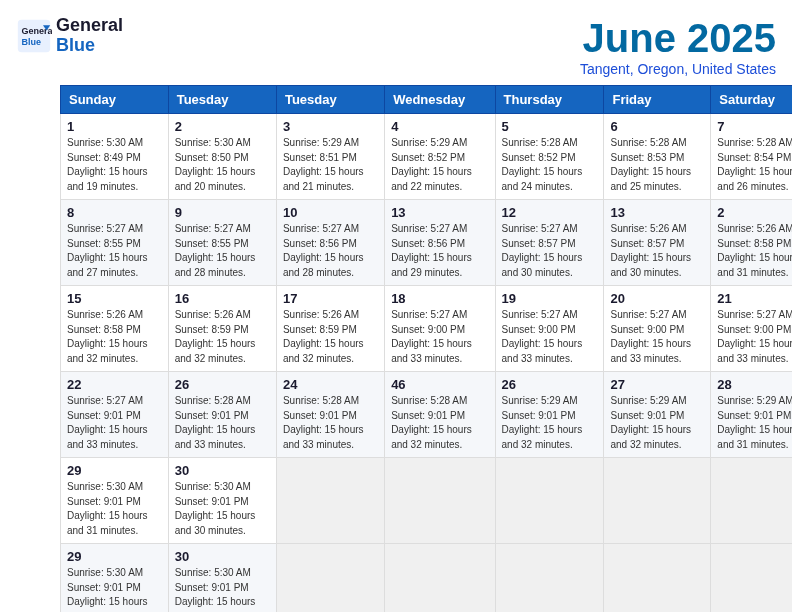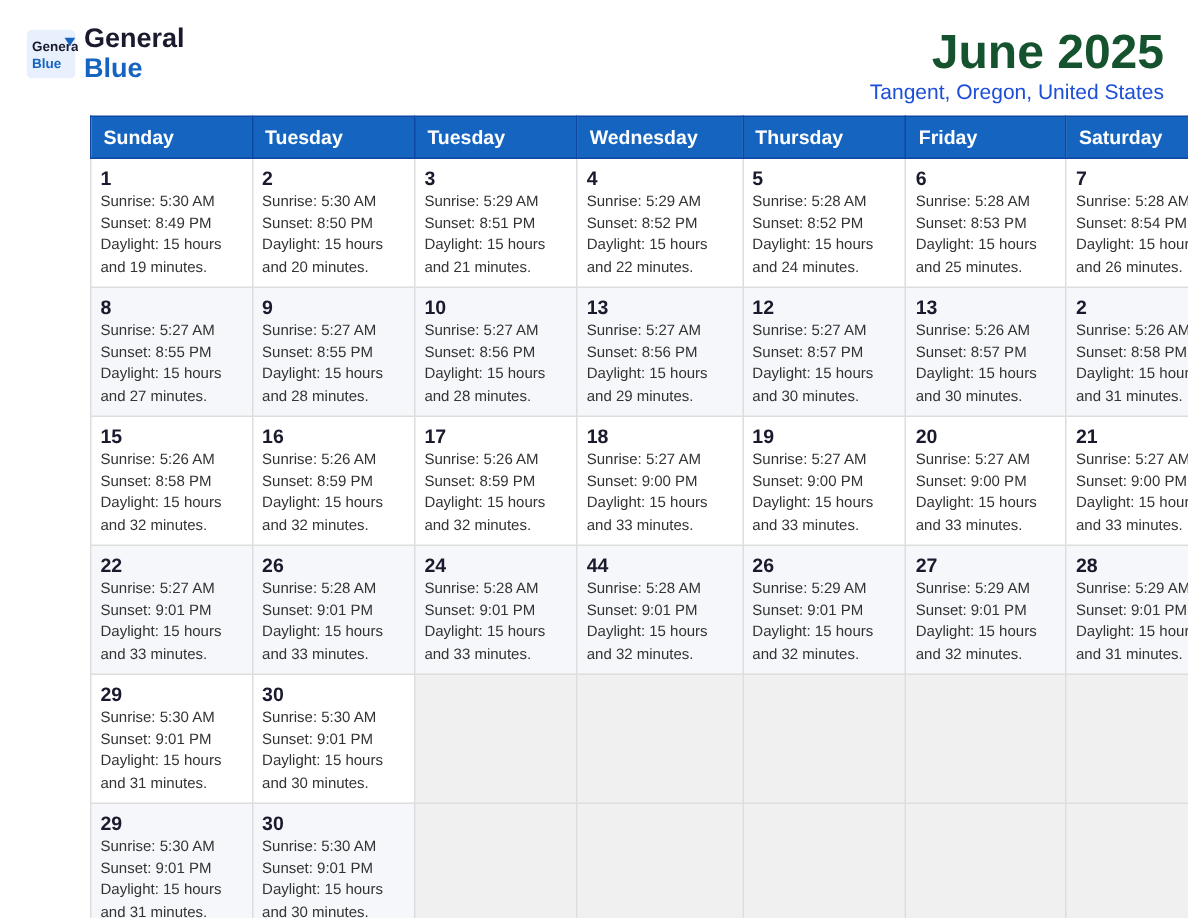--- a/index.html
+++ b/index.html
@@ -29,23 +29,23 @@
     }
     .logo-blue { color: #1565c0; }
     .logo-icon {
       width: 36px;
       height: 36px;
     }
     .title-section {
       text-align: right;
     }
     .month-title {
-      font-size: 32px;
+      font-size: 40px;
       font-weight: bold;
-      color: #14532d;
+      color: #0369a1;
     }
     .location {
       font-size: 14px;
       color: #1d4ed8;
     }
     .calendar {
       width: 100%;
       border-collapse: collapse;
       border: 1px solid #fca5a5;
       margin-left: 44px;
@@ -219,21 +219,21 @@
         </td>
         <td>
           <span class="day-number">26</span>
           <div class="day-info">Sunrise: 5:28 AM<br>Sunset: 9:01 PM<br>Daylight: 15 hours and 33 minutes.</div>
         </td>
         <td>
           <span class="day-number">24</span>
           <div class="day-info">Sunrise: 5:28 AM<br>Sunset: 9:01 PM<br>Daylight: 15 hours and 33 minutes.</div>
         </td>
         <td>
-          <span class="day-number">44</span>
+          <span class="day-number">46</span>
           <div class="day-info">Sunrise: 5:28 AM<br>Sunset: 9:01 PM<br>Daylight: 15 hours and 32 minutes.</div>
         </td>
         <td>
           <span class="day-number">26</span>
           <div class="day-info">Sunrise: 5:29 AM<br>Sunset: 9:01 PM<br>Daylight: 15 hours and 32 minutes.</div>
         </td>
         <td>
           <span class="day-number">27</span>
           <div class="day-info">Sunrise: 5:29 AM<br>Sunset: 9:01 PM<br>Daylight: 15 hours and 32 minutes.</div>
         </td>

